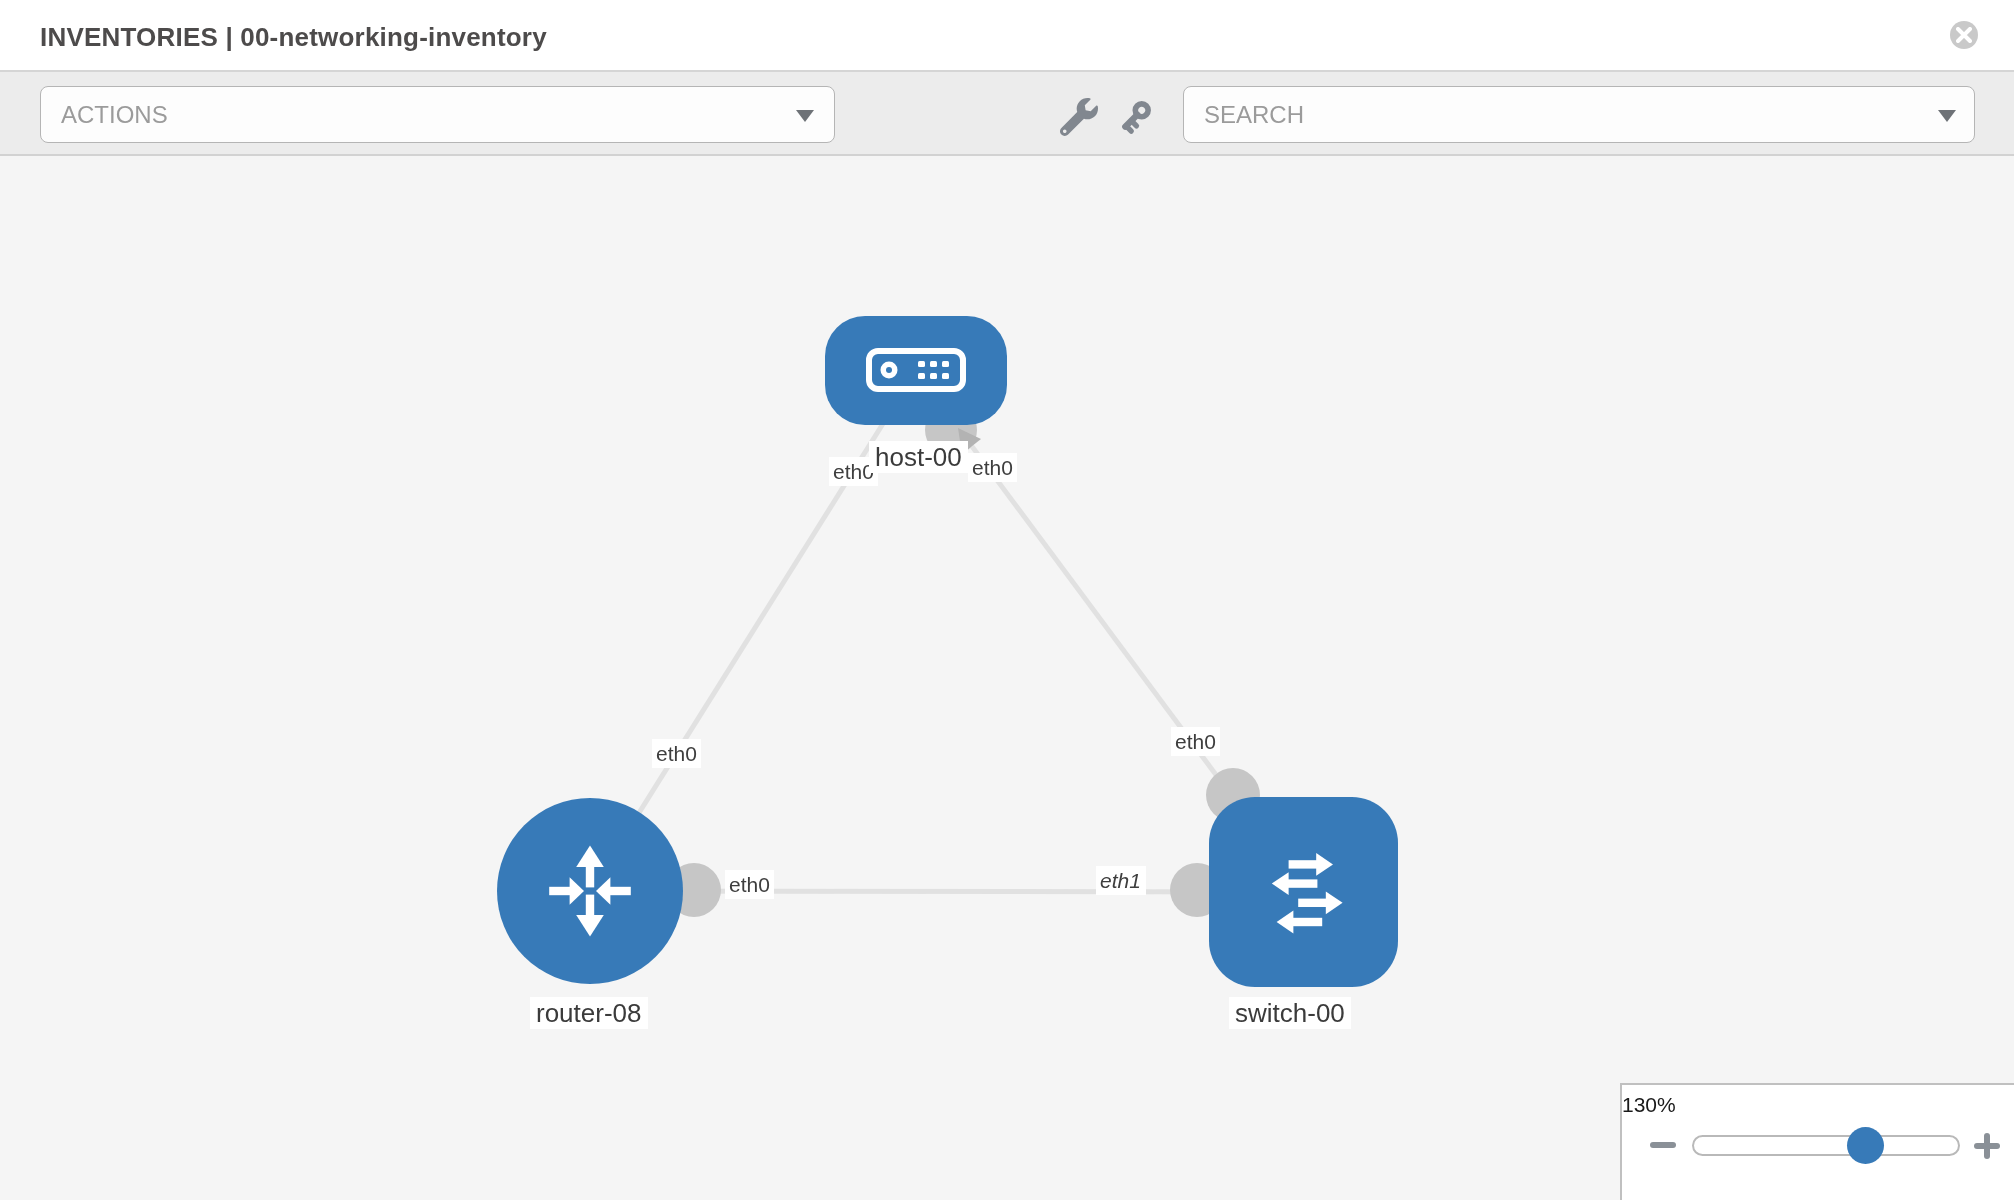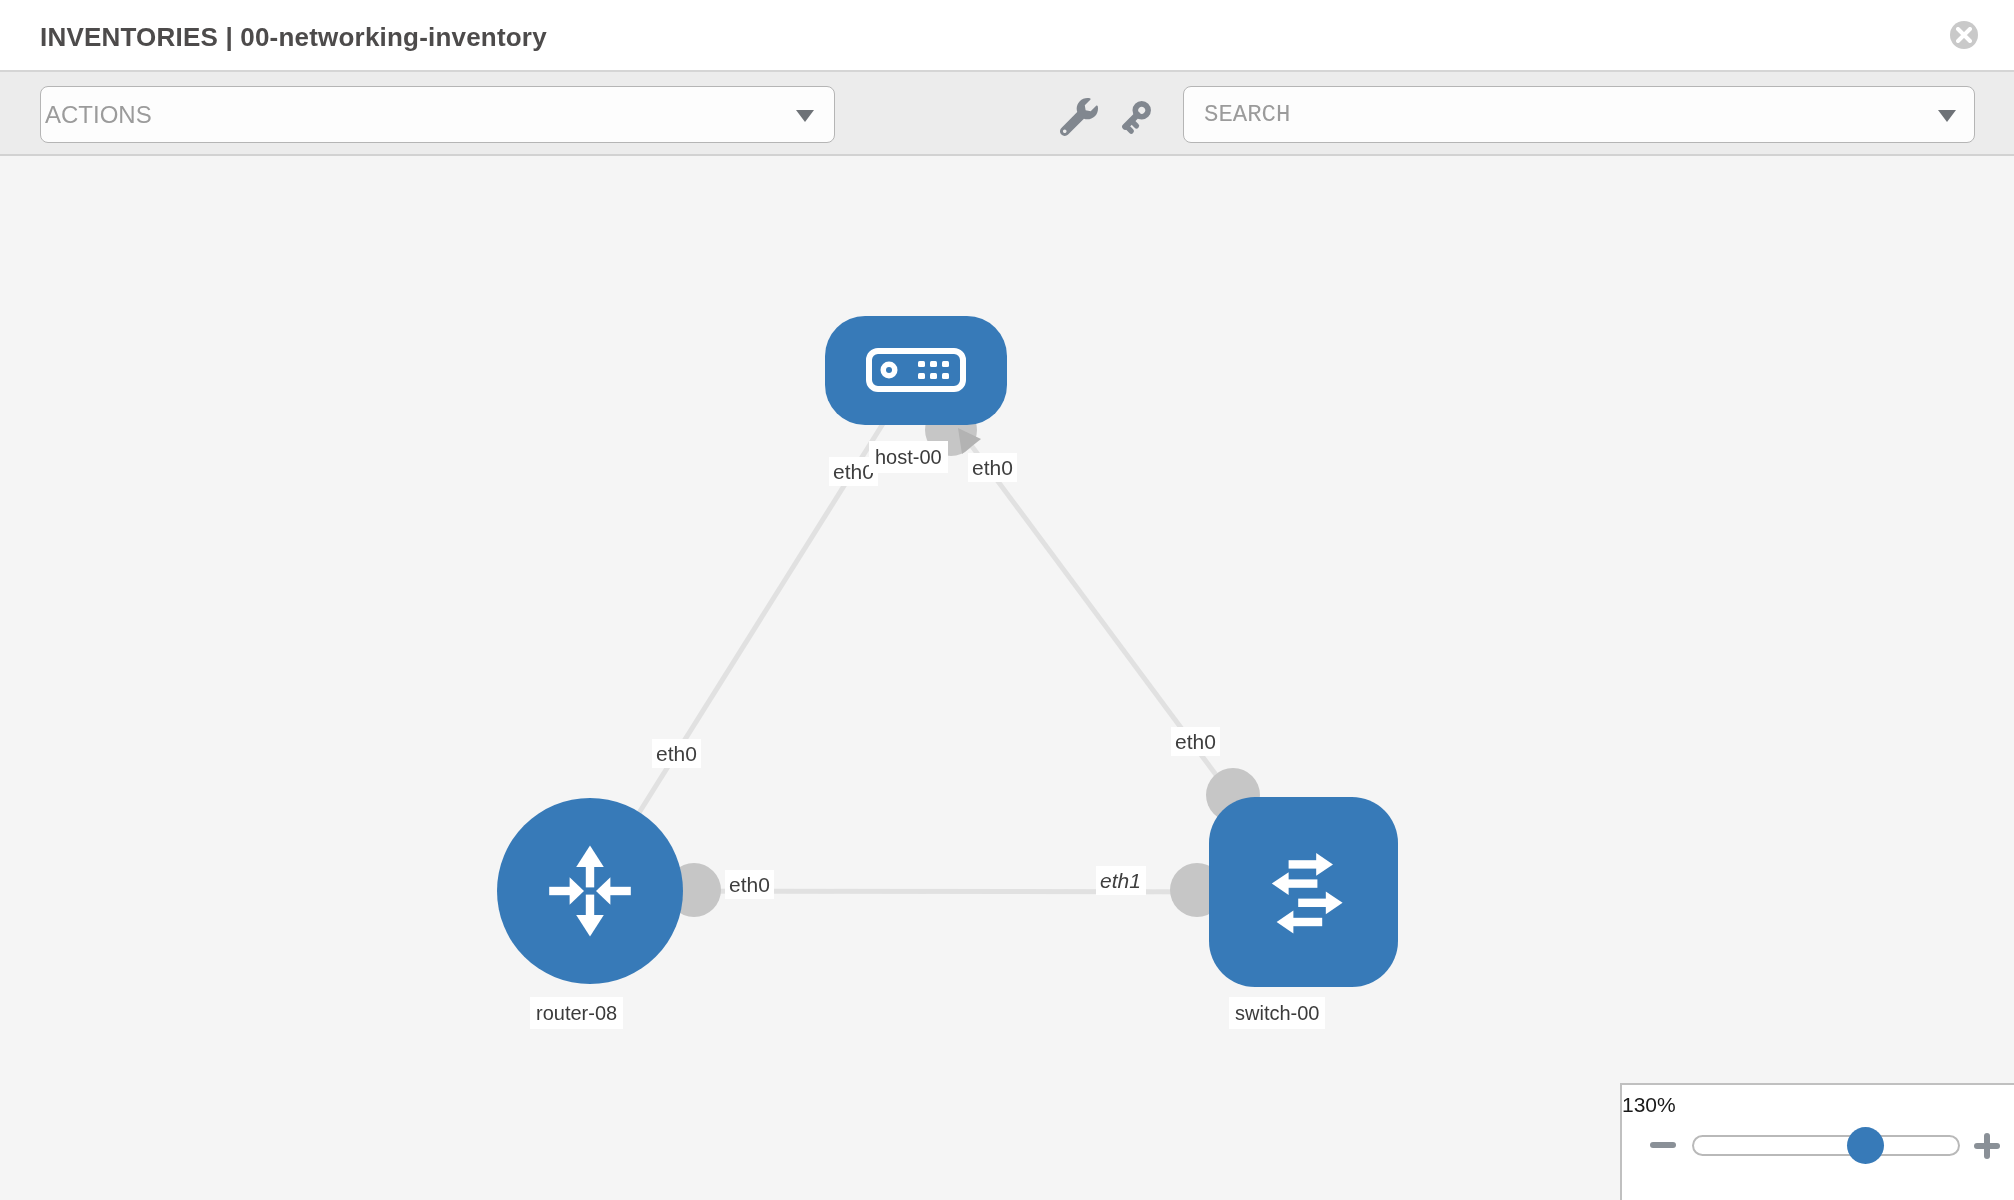--- a/index.html
+++ b/index.html
@@ -11,26 +11,26 @@
   .page-title { position:absolute; left:40px; top:0; height:70px; line-height:74px;
                 font-size:26px; font-weight:bold; color:#4d4b4b; letter-spacing:.2px; }
   .close-btn { position:absolute; left:1950px; top:21px; width:28px; height:28px; border-radius:50%;
                background:#c9c9c9; cursor:pointer; }
   .close-btn svg { position:absolute; left:6px; top:6px; }
 
   
   .toolbar { position:absolute; left:0; top:70px; width:2014px; height:86px; background:#ececec;
              border-top:2px solid #d5d5d5; border-bottom:2px solid #d2d2d2; }
   .select-box { position:absolute; top:86px; height:57px; background:#fdfdfd; border:1px solid #b5b5b5;
-                border-radius:8px; font-size:24px; color:#9b9b9b; line-height:55px; padding-left:4px;
+                border-radius:8px; font-size:24px; color:#9b9b9b; line-height:55px; padding-left:20px;
                 cursor:pointer; }
   .actions-box { left:40px; width:795px; }
   .search-box  { position:absolute; left:1183px; top:86px; width:792px; height:57px; background:#fdfdfd;
                  border:1px solid #b5b5b5; border-radius:8px; font-size:24px; color:#6b6b6b;
-                 padding:0 55px 0 20px; outline:none; font-family:Liberation Mono, monospace; }
+                 padding:0 55px 0 20px; outline:none; font-family:Liberation Sans, sans-serif; }
   .search-box::placeholder { color:#9b9b9b; opacity:1; }
   .caret { position:absolute; width:0; height:0; border-left:9px solid transparent;
            border-right:9px solid transparent; border-top:12px solid #6e7277; }
   .caret-actions { left:796px; top:110px; }
   .caret-search  { left:1938px; top:110px; }
   .tool-icon { position:absolute; top:98px; width:38px; height:38px; cursor:pointer; }
   .wrench-icon { left:1060px; }
   .key-icon { left:1116px; }
 
   
@@ -41,21 +41,21 @@
   .node svg { position:absolute; }
   .node-host   { left:825px; top:160px; width:182px; height:109px; border-radius:40px; }
   .node-host svg { left:41px; top:32px; }
   .node-router { left:497px; top:642px; width:186px; height:186px; border-radius:50%; }
   .node-router svg { left:33px; top:33px; }
   .node-switch { left:1209px; top:641px; width:189px; height:190px; border-radius:46px; }
   .node-switch svg { left:34px; top:35px; }
 
   .chip { position:absolute; background:#ffffff; color:#3e3e3e; font-size:21px; line-height:25px;
           padding:2px 4px; white-space:nowrap; }
-  .node-label { position:absolute; background:#ffffff; color:#3b3b3b; font-size:20px; line-height:30px;
+  .node-label { position:absolute; background:#ffffff; color:#3b3b3b; font-size:26px; line-height:30px;
           padding:1px 6px; white-space:nowrap; }
   .chip-host-left   { left:829px; top:301px; }
   .chip-host-right  { left:968px; top:297px; }
   .chip-router-top  { left:652px; top:583px; }
   .chip-switch-top  { left:1171px; top:571px; }
   .chip-router-right{ left:725px; top:714px; }
   .chip-overlap-a   { left:1097px; top:710px; }
   .chip-overlap-b   { left:1096px; top:710px;font-style:italic; }
   .label-host   { left:869px; top:285px; }
   .label-router { left:530px; top:841px; }

